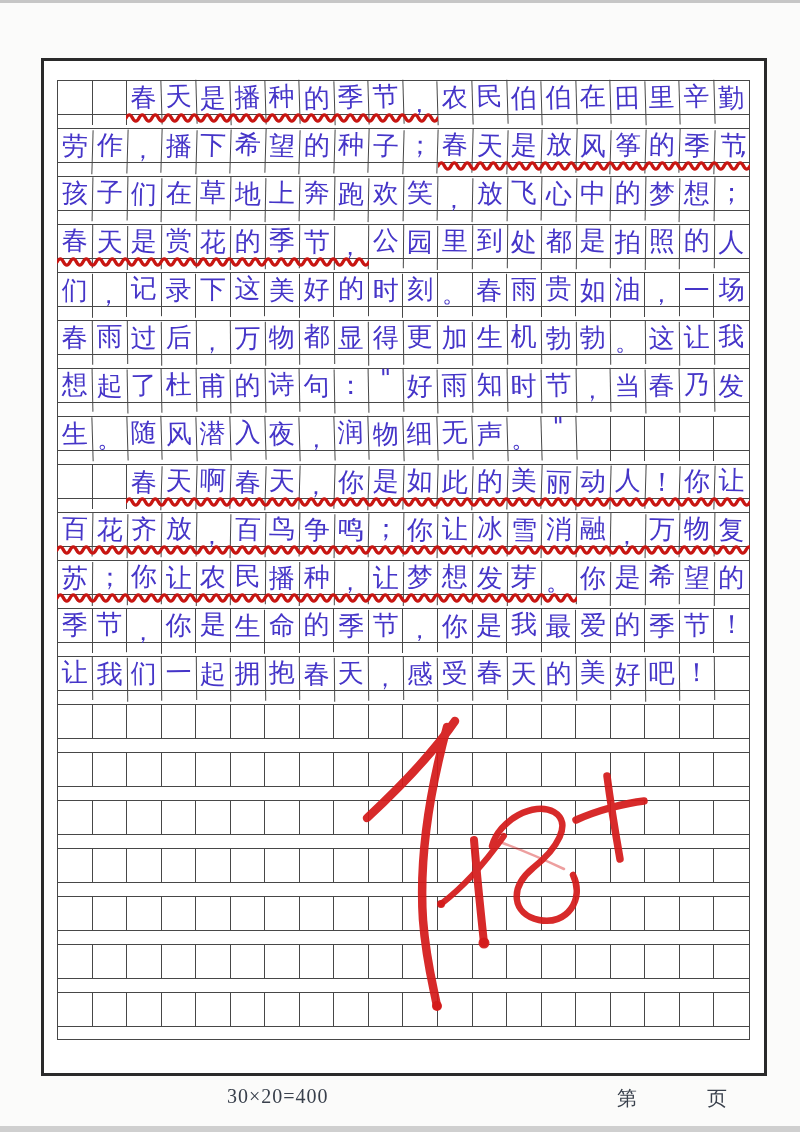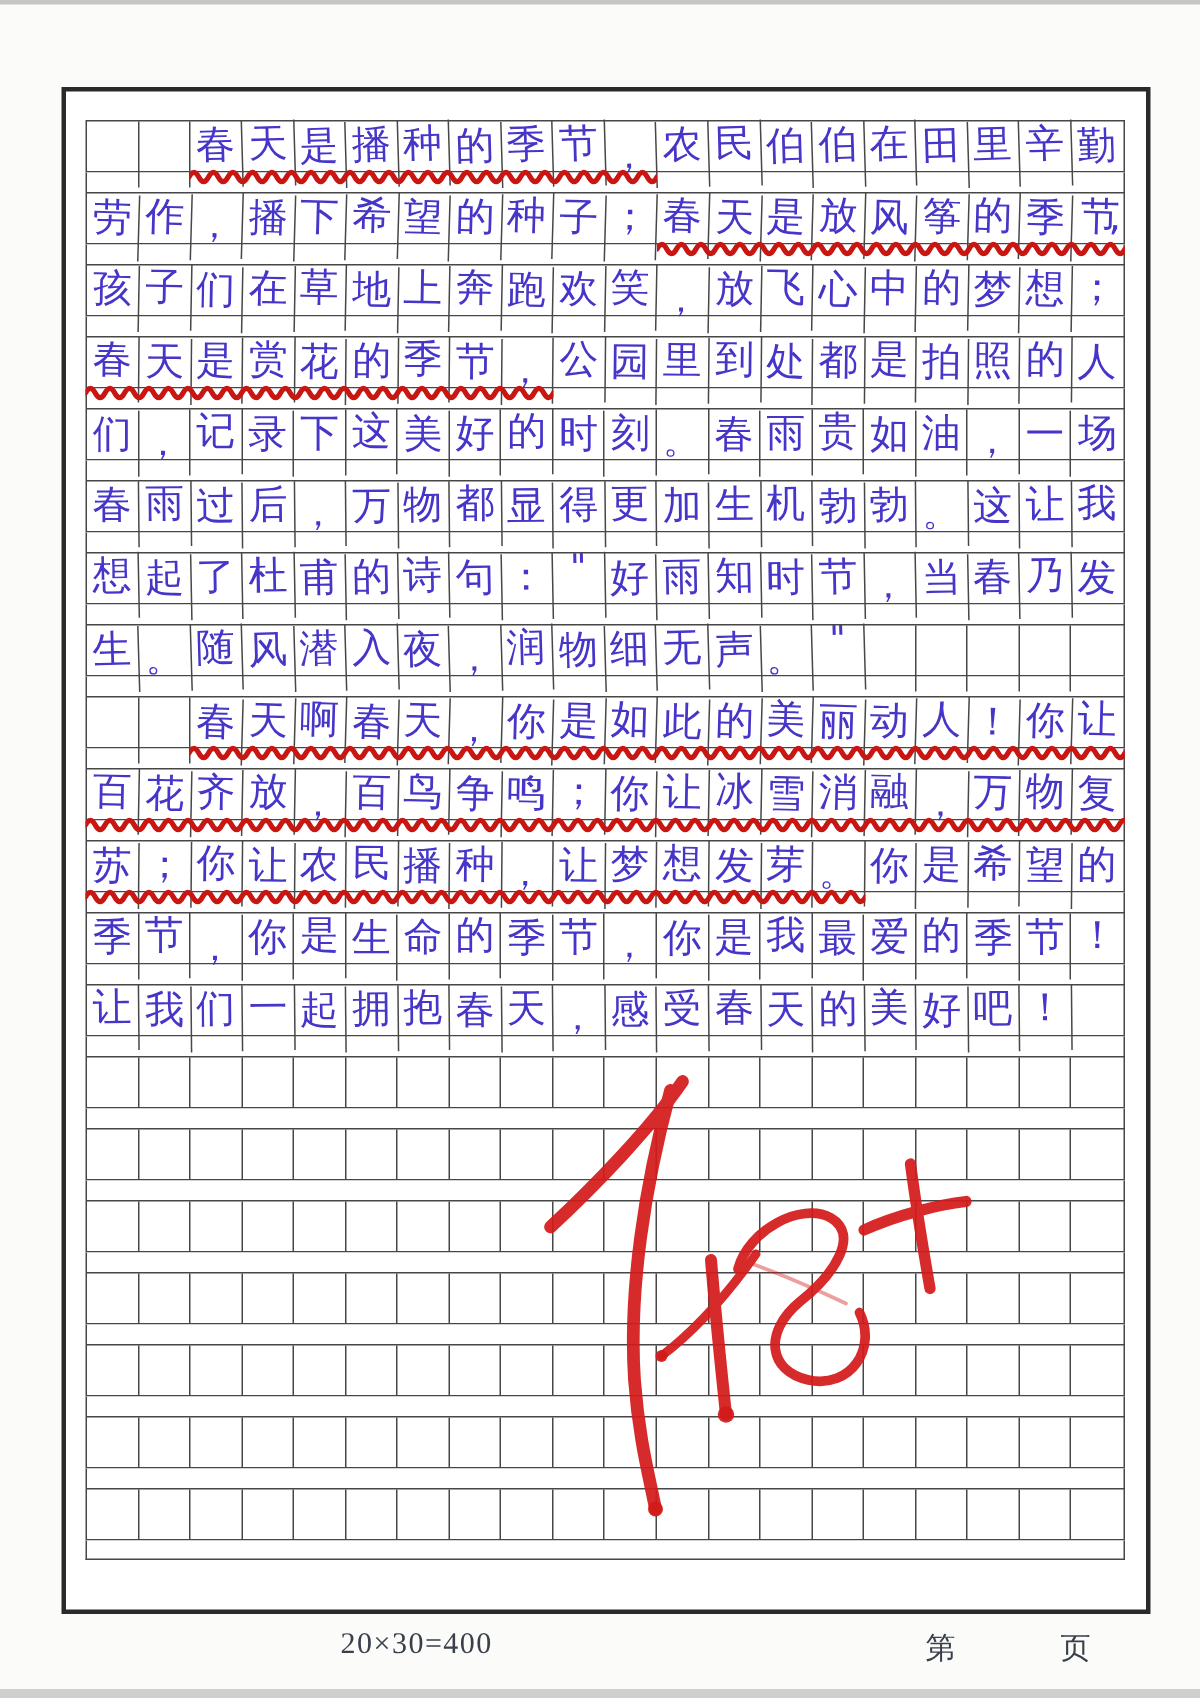--- a/index.html
+++ b/index.html
@@ -584,18 +584,18 @@
     <path d="M500,842 C 522,850 545,860 564,869" stroke-width="2.5" opacity="0.45"></path>
   </g>
   <g fill="#d41a1a" opacity="0.93">
     <circle cx="437" cy="1006" r="5"></circle>
     <circle cx="484" cy="943" r="5.5"></circle>
     <circle cx="441" cy="904" r="4"></circle>
   </g>
 </svg>
 
 <div class="footer">
-  <span class="footer-formula">20×30=400</span>
+  <span class="footer-formula">30×20=400</span>
   <span class="footer-di">第</span>
   <span class="footer-ye">页</span>
 </div>
 
 <div class="edge-strip-bottom"></div>
 
 </body></html>

